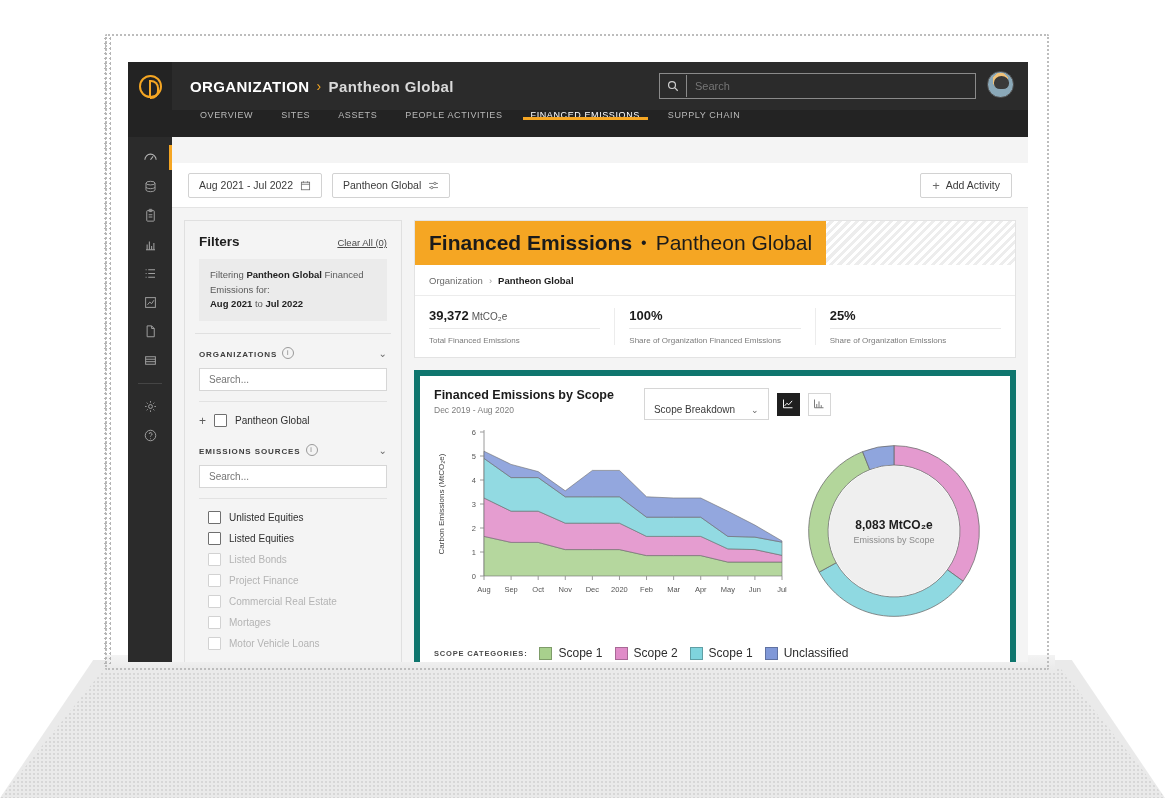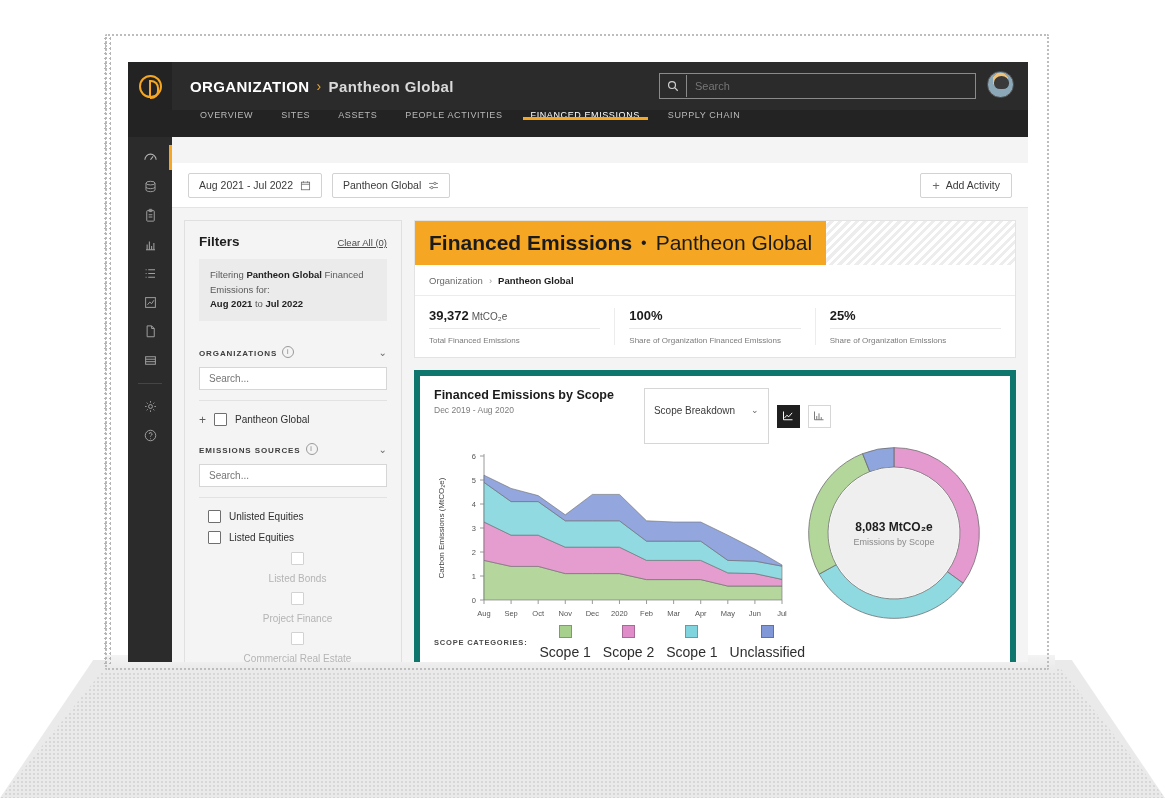--- a/index.html
+++ b/index.html
@@ -181,21 +181,21 @@
   .fsearch{
     width:100%;height:23px;border:1px solid #d6d6d6;background:#fff;box-sizing:border-box;
     font-size:10px;color:#9a9a9a;padding:0 9px;outline:none;
     font-family:"Liberation Sans",sans-serif;
   }
   .fsep{height:1px;background:#e2e2e2;margin:10px 0 8px 0;}
   .frow{
     display:flex;align-items:center;gap:8px;font-size:10px;color:#2f2f2f;
     padding:4px 0;cursor:pointer;
   }
-  .frow.dim{color:#b4b4b4;flex-direction:column;}
+  .frow.dim{color:#b4b4b4;}
   .cb{
     width:11px;height:11px;border:1.4px solid #6f6f6f;background:#fff;flex:none;border-radius:1px;
   }
   .frow.dim .cb{border-color:#d2d2d2;}
   .plusmark{color:#5c5c5c;font-size:12px;line-height:1;}
   .src-list{padding-left:9px;}
 
   
   .right-col{flex:1;display:flex;flex-direction:column;gap:12px;min-width:0;}
 
@@ -230,22 +230,22 @@
   
   .chartcard{
     background:#fff;border:6px solid #0f766e;flex:1;display:flex;flex-direction:column;
     overflow:hidden;min-height:0;
   }
   .chart-head{display:flex;align-items:flex-start;padding:12px 14px 0 14px;gap:14px;}
   .chart-title{font-size:12.5px;font-weight:bold;color:#1b1b1b;}
   .chart-sub{font-size:8.5px;color:#7d7d7d;margin-top:3px;}
   .chart-ctrls{display:flex;align-items:center;gap:8px;margin-left:16px;}
   .dropdown{
-    border:1px solid #d6d6d6;background:#fff;height:22px;display:flex;align-items:flex-start;
-    gap:16px;padding:16px 9px;font-size:10px;color:#3a3a3a;cursor:pointer;
+    border:1px solid #d6d6d6;background:#fff;height:22px;display:flex;align-items:flex-end;
+    gap:16px;padding:4px 9px;font-size:10px;color:#3a3a3a;cursor:pointer;
   }
   .dropdown .cv{font-size:9px;color:#666;}
   .tgl{
     width:21px;height:21px;border:1px solid #d6d6d6;background:#fff;
     display:flex;align-items:center;justify-content:center;cursor:pointer;
   }
   .tgl.on{background:#1f1f1f;border-color:#1f1f1f;}
   .tgl svg{width:12px;height:12px;}
   .chart-body{flex:1;display:flex;min-height:0;padding:4px 10px 0 10px;}
 
@@ -258,21 +258,21 @@
     position:absolute;text-align:center;left:50%;top:50%;transform:translate(-50%,-50%);
   }
   .donut-val{font-size:12px;font-weight:bold;color:#1d1d1d;}
   .donut-lbl{font-size:9px;color:#8a8a8a;margin-top:3px;}
 
   .legend{
     display:flex;align-items:center;gap:12px;padding:8px 14px 11px 14px;
     border-top:0px solid #eee;
   }
   .legend-lbl{font-size:7.5px;font-weight:bold;letter-spacing:.8px;color:#4a4a4a;}
-  .legend-item{display:flex;align-items:center;gap:6px;font-size:14px;color:#2e2e2e;flex-direction:column;}
+  .legend-item{display:flex;align-items:center;gap:6px;font-size:12px;color:#2e2e2e;}
   .swatch{width:11px;height:11px;border:1px solid rgba(0,0,0,.25);}
 </style>
 </head>
 <body>
 
 <div class="floor"></div>
 <div class="floor-dots"></div>
 <div class="floor-top"></div>
 <div class="dotted-frame"></div>
 <div class="dotted-frame-l"></div>

